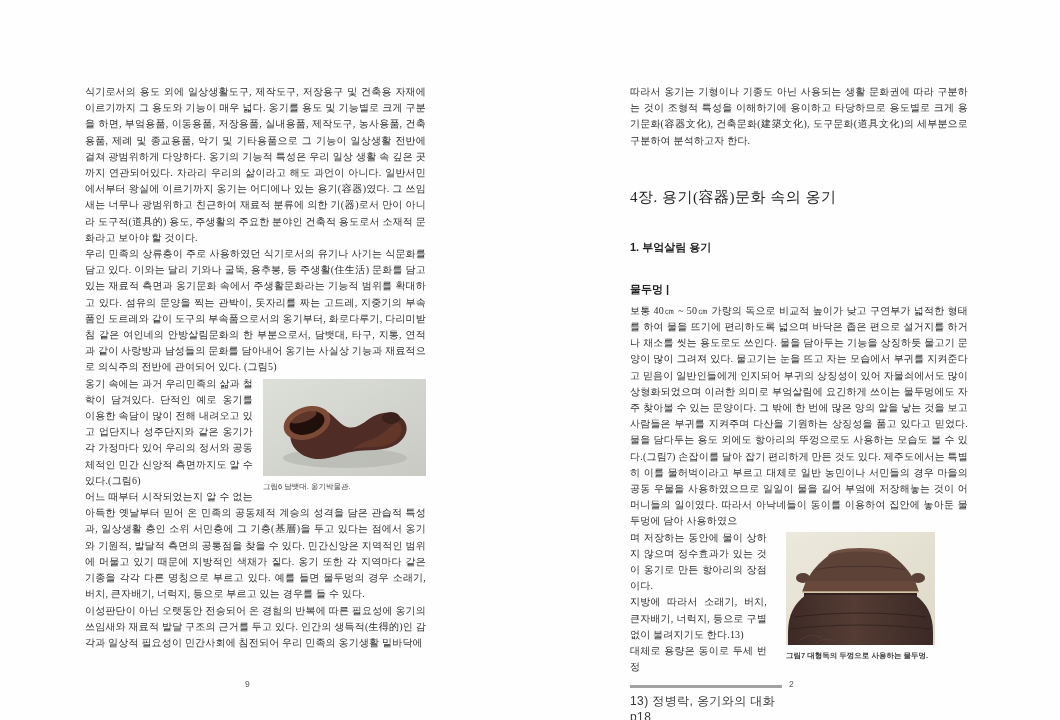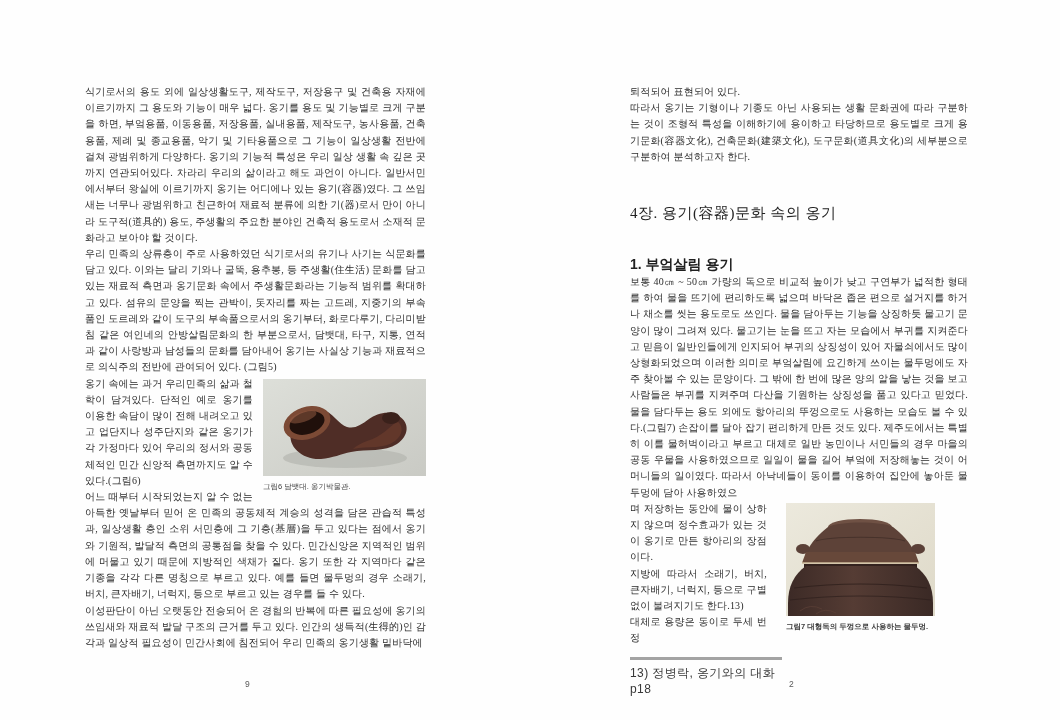--- a/index.html
+++ b/index.html
@@ -54,21 +54,21 @@
   .chapter-heading {
     margin: 39px 0 0 0;
     font-size: 15px;
     font-weight: normal;
     letter-spacing: 0.5px;
     color: #222;
   }
   .section-heading {
     margin: 33px 0 0 0;
     font-family: "Liberation Sans", "DejaVu Sans", sans-serif;
-    font-size: 14px;
+    font-size: 11px;
     font-weight: bold;
     color: #1f1f1f;
   }
   .entry-heading {
     margin: 27px 0 6px 0;
     font-family: "Liberation Sans", "DejaVu Sans", sans-serif;
     font-size: 11px;
     font-weight: bold;
     color: #1f1f1f;
   }
@@ -126,25 +126,25 @@
       </svg>
       <span class="figcap">그림6 담뱃대. 옹기박물관.</span>
     </div>
 
     <p class="body-text">옹기 속에는 과거 우리민족의 삶과 철학이 담겨있다. 단적인 예로 옹기를 이용한 속담이 많이 전해 내려오고 있고 업단지나 성주단지와 같은 옹기가 각 가정마다 있어 우리의 정서와 공동체적인 민간 신앙적 측면까지도 알 수 있다.(그림6)</p>
     <p class="body-text">어느 때부터 시작되었는지 알 수 없는 아득한 옛날부터 믿어 온 민족의 공동체적 계승의 성격을 담은 관습적 특성과,  일상생활 층인 소위 서민층에 그 기층(基層)을 두고 있다는 점에서 옹기와 기원적, 발달적 측면의 공통점을 찾을 수 있다. 민간신앙은 지역적인 범위에 머물고 있기 때문에 지방적인 색채가 짙다. 옹기 또한 각 지역마다 같은 기종을 각각 다른 명칭으로 부르고 있다. 예를 들면 물두멍의 경우 소래기, 버치, 큰자배기, 너럭지, 등으로 부르고 있는 경우를 들 수 있다.</p>
     <p class="body-text">이성판단이 아닌 오랫동안 전승되어 온 경험의 반복에 따른 필요성에 옹기의 쓰임새와 재료적 발달 구조의 근거를 두고 있다. 인간의 생득적(生得的)인 감각과 일상적 필요성이 민간사회에 침전되어 우리 민족의 옹기생활 밑바닥에</p>
   </div>
 
   <div class="page page-right">
-    <p class="body-text">퇴적되어 표현되어 있다.</p>
     <p class="body-text">따라서 옹기는 기형이나 기종도 아닌 사용되는 생활 문화권에 따라 구분하는 것이 조형적 특성을 이해하기에 용이하고 타당하므로 용도별로 크게 용기문화(容器文化), 건축문화(建築文化), 도구문화(道具文化)의 세부분으로 구분하여 분석하고자 한다.</p>
 
     <h1 class="chapter-heading">4장. 용기(容器)문화 속의 옹기</h1>
     <h2 class="section-heading">1. 부엌살림 용기</h2>
+    <h3 class="entry-heading">물두멍 |</h3>
 
     <p class="body-text">보통 40㎝ ~ 50㎝ 가량의 독으로 비교적 높이가 낮고 구연부가 넓적한 형태를 하여 물을 뜨기에 편리하도록 넓으며 바닥은 좁은 편으로 설거지를 하거나 채소를 씻는 용도로도 쓰인다. 물을 담아두는 기능을 상징하듯 물고기 문양이 많이 그려져 있다. 물고기는 눈을 뜨고 자는 모습에서 부귀를 지켜준다고 믿음이 일반인들에게 인지되어 부귀의 상징성이 있어 자물쇠에서도  많이 상형화되었으며 이러한 의미로 부엌살림에 요긴하게 쓰이는 물두멍에도 자주 찾아볼 수 있는 문양이다. 그 밖에 한 번에 많은 양의 알을 낳는 것을 보고 사람들은 부귀를 지켜주며 다산을 기원하는 상징성을 품고 있다고 믿었다. 물을 담다두는 용도 외에도 항아리의 뚜껑으로도 사용하는 모습도 볼 수 있다.(그림7) 손잡이를 달아 잡기 편리하게 만든 것도 있다. 제주도에서는 특별히 이를 물허벅이라고 부르고 대체로 일반 농민이나 서민들의 경우 마을의 공동 우물을 사용하였으므로 일일이 물을 길어 부엌에 저장해놓는 것이 어머니들의 일이였다. 따라서 아낙네들이 동이를 이용하여 집안에 놓아둔 물두멍에 담아 사용하였으</p>
 
     <div class="fig fig-right">
       <svg class="photo" width="149" height="113" viewBox="0 0 149 113">
         <defs>
           <linearGradient id="bg7" x1="0" y1="0" x2="1" y2="1">
             <stop offset="0" stop-color="#ece9dd"></stop>
             <stop offset="1" stop-color="#ded9c8"></stop>
           </linearGradient>

